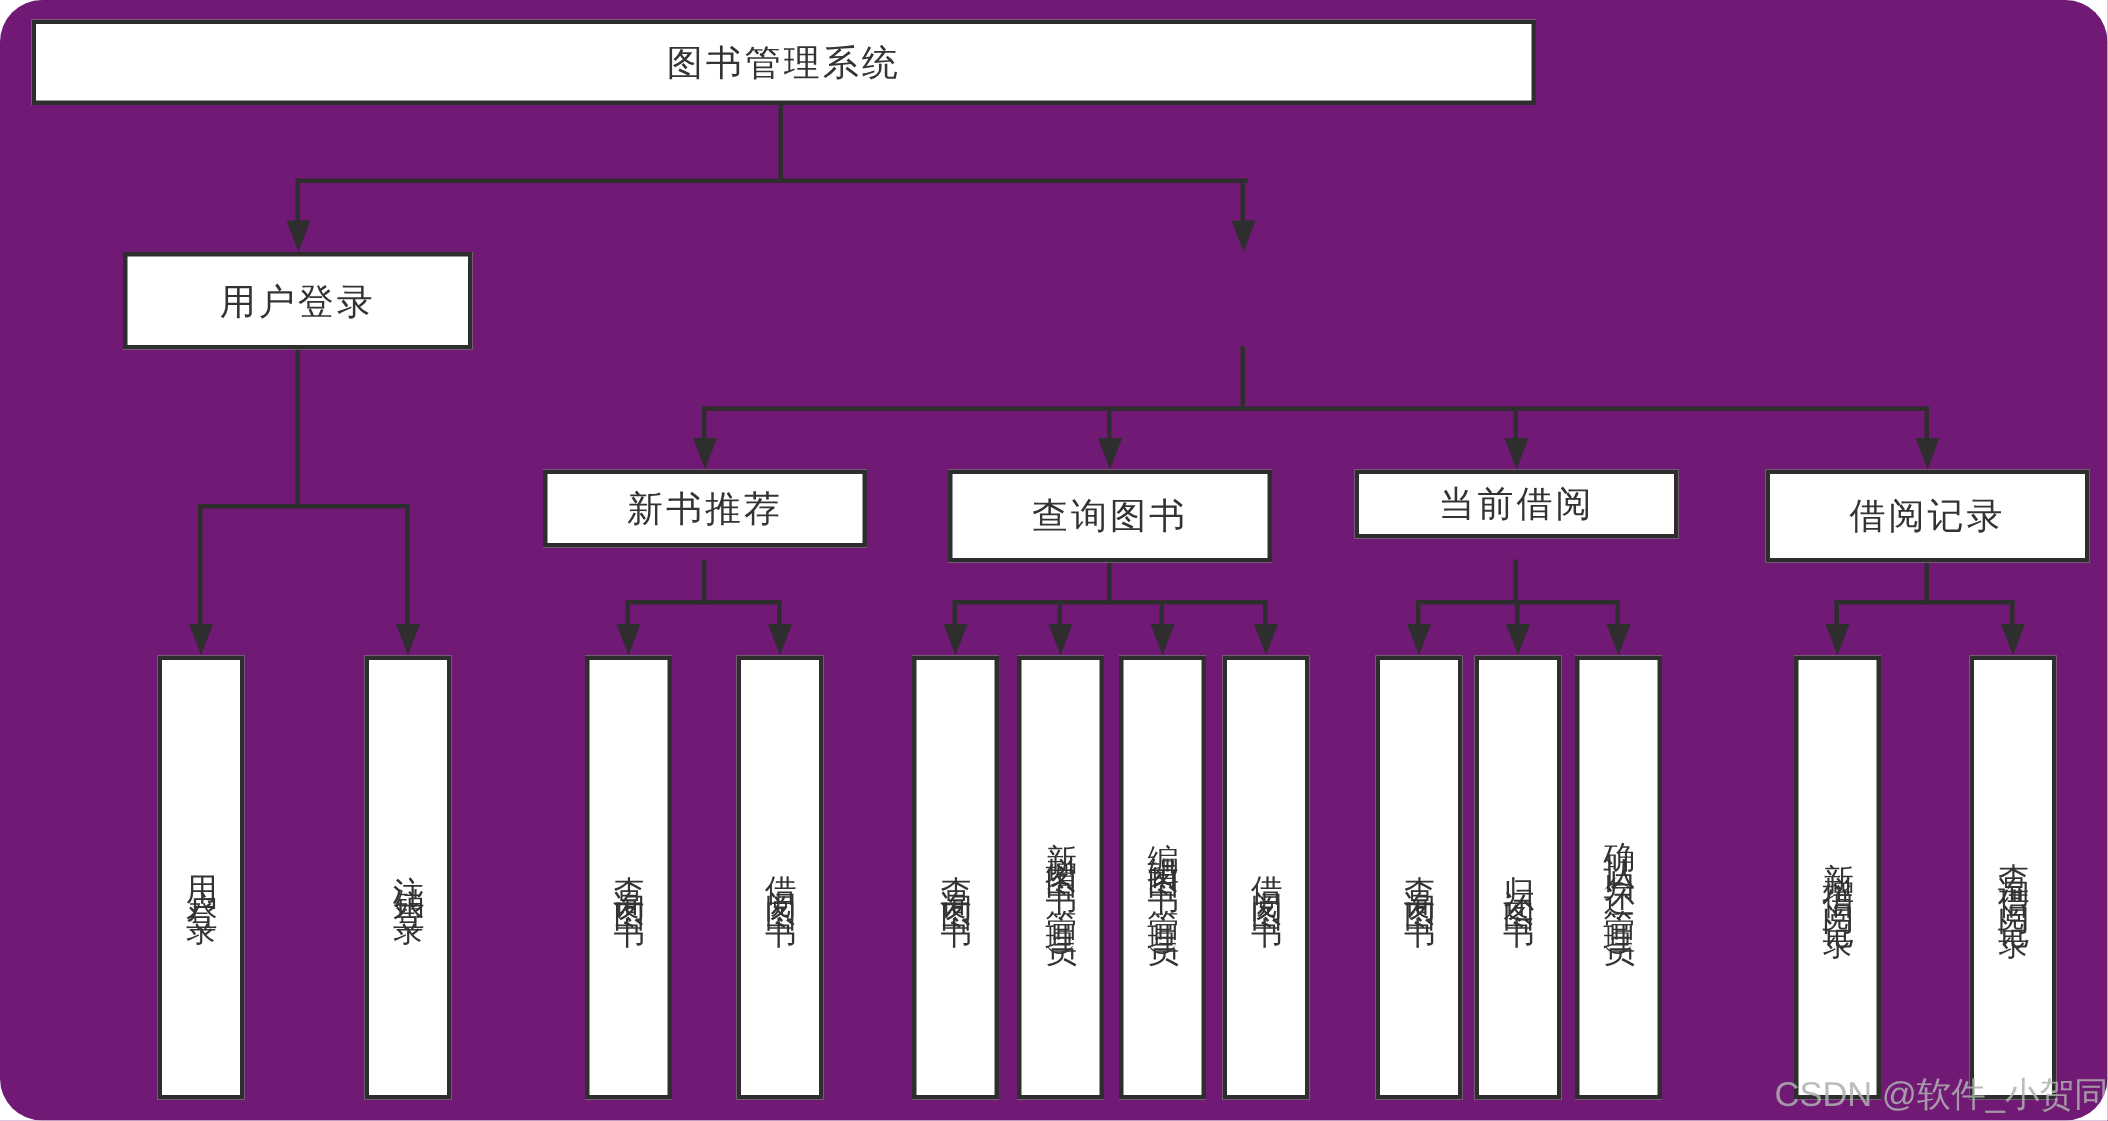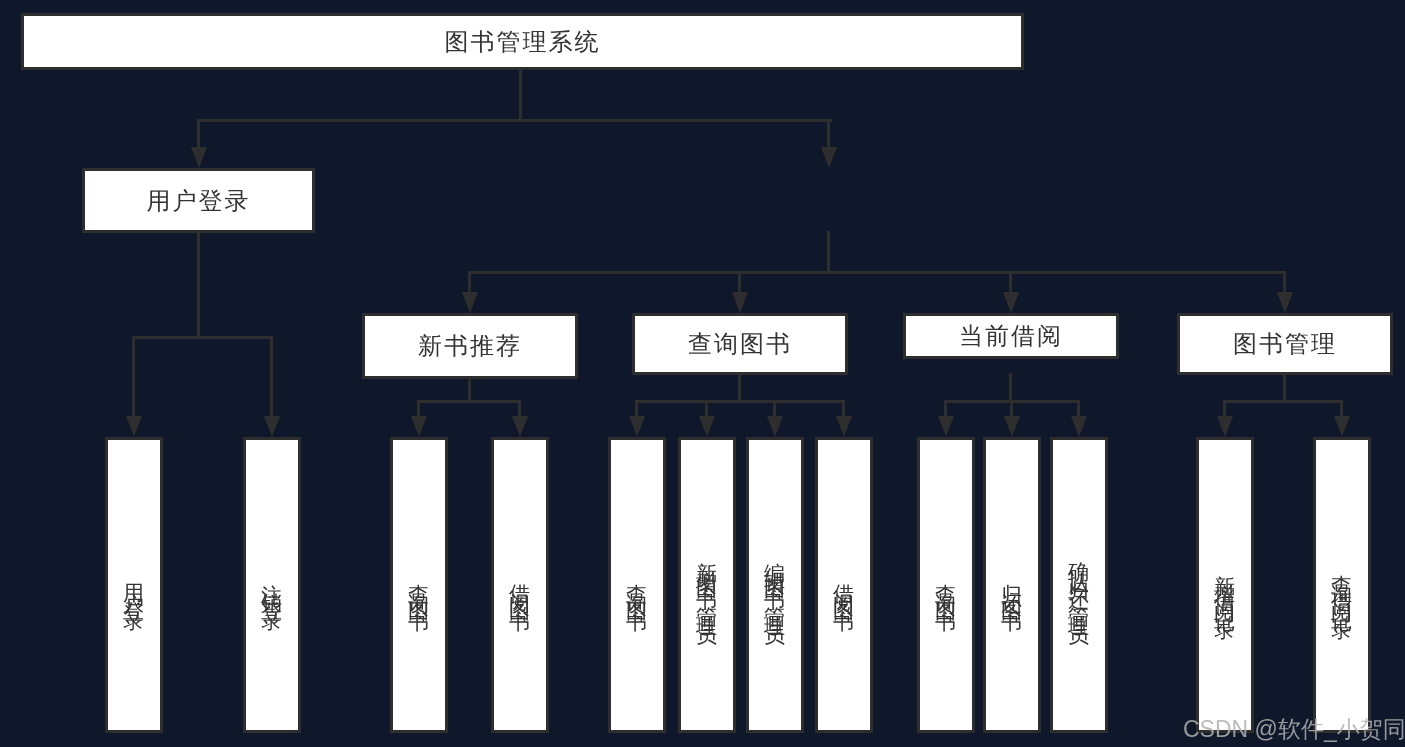--- a/index.html
+++ b/index.html
@@ -1,21 +1,22 @@
 <!DOCTYPE html>
 <html><head>
 <meta charset="utf-8">
 <style>
   html,body{margin:0;padding:0;background:#ffffff;}
   .canvas{
     position:relative;
     width:1405px;height:747px;
-    background:#0f172a;
+    background:#701a75;
     font-family:"Liberation Sans", sans-serif;
     overflow:hidden;
+    border-radius:28px;
   }
   .node{
     position:absolute;
     box-sizing:border-box;
     border:3px solid #2e2e2e;
     background:#ffffff;
     display:flex;align-items:center;justify-content:center;
     color:#333333;
   }
   .node.hlabel{font-size:24px;letter-spacing:2px;}
@@ -111,31 +112,31 @@
   <div class="arrow" style="left:1334px;top:416px"></div>
 
   <div class="node hlabel" style="left:21px;top:13px;width:1003px;height:57px">
     <span>图书管理系统</span>
   </div>
 
   <div class="node hlabel" style="left:82px;top:168px;width:233px;height:65px">
     <span>用户登录</span>
   </div>
 
-  <div class="node hlabel" style="left:362px;top:313px;width:216px;height:66px">
+  <div class="node hlabel" style="left:362px;top:313px;width:216px;height:52px">
     <span>新书推荐</span>
   </div>
   <div class="node hlabel" style="left:632px;top:313px;width:216px;height:62px">
     <span>查询图书</span>
   </div>
   <div class="node hlabel" style="left:903px;top:313px;width:216px;height:46px">
     <span>当前借阅</span>
   </div>
   <div class="node hlabel" style="left:1177px;top:313px;width:216px;height:62px">
-    <span>图书管理</span>
+    <span>借阅记录</span>
   </div>
 
   <div class="node leaf" style="left:105px;top:437px;width:58px;height:296px">
     <span>用户登录</span>
   </div>
   <div class="node leaf" style="left:243px;top:437px;width:58px;height:296px">
     <span>注销登录</span>
   </div>
 
   <div class="node leaf" style="left:390px;top:437px;width:58px;height:296px">

